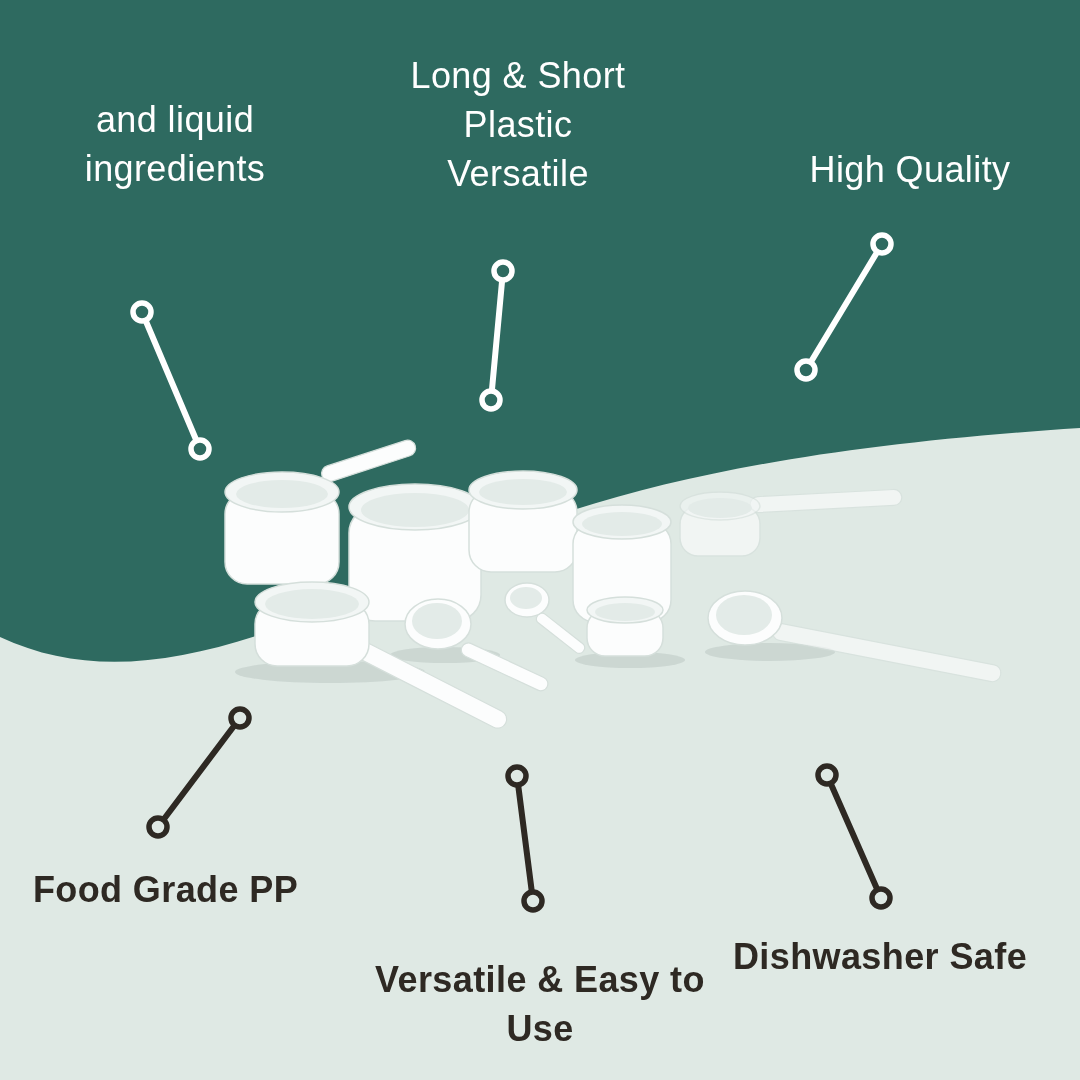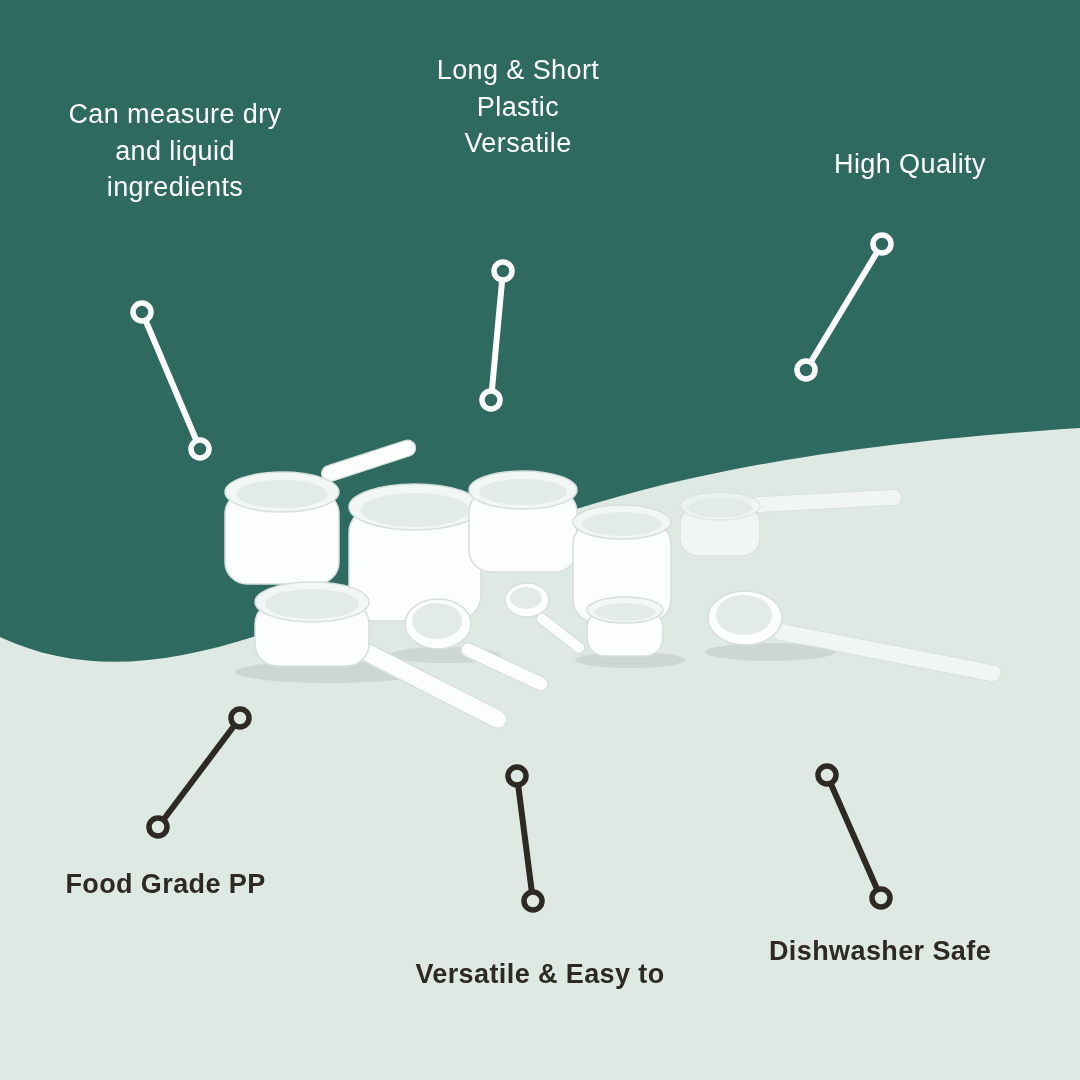--- a/index.html
+++ b/index.html
@@ -39,21 +39,21 @@
 
   
   .connector-light line   { stroke: var(--light-text); stroke-width: 6; stroke-linecap: round; }
   .connector-light circle { stroke: var(--light-text); stroke-width: 5.5; fill: var(--top-background); }
   .connector-dark line    { stroke: var(--dark-text); stroke-width: 6; stroke-linecap: round; }
   .connector-dark circle  { stroke: var(--dark-text); stroke-width: 5.5; fill: var(--bottom-background); }
 
   
   .callout {
     position: absolute;
-    font-size: 27px;
+    font-size: 36px;
     line-height: 1.36;
     text-align: center;
     letter-spacing: 0.4px;
     font-weight: 400;
   }
   .callout.light { color: var(--light-text); }
   .callout.dark  { color: var(--dark-text); font-weight: bold; }
 
   #co-measure    { left: 10px;  top: 96px;  width: 330px; }
   #co-handles    { left: 368px; top: 52px;  width: 300px; }
@@ -159,40 +159,40 @@
       <circle cx="533" cy="901" r="9"></circle>
     </g>
     <g class="connector-dark">
       <line x1="827" y1="775" x2="881" y2="898"></line>
       <circle cx="827" cy="775" r="9"></circle>
       <circle cx="881" cy="898" r="9"></circle>
     </g>
   </svg>
 
   <div id="co-measure" class="callout light">
-    <div>Can measure dry</div>
     <div>and liquid</div>
     <div>ingredients</div>
   </div>
 
   <div id="co-handles" class="callout light">
     <div>Long &amp; Short</div>
     <div>Plastic</div>
     <div>Versatile</div>
   </div>
 
   <div id="co-quality" class="callout light">
     <div>High Quality</div>
   </div>
 
   <div id="co-foodgrade" class="callout dark">
     <div>Food Grade PP</div>
   </div>
 
   <div id="co-versatile" class="callout dark">
     <div>Versatile &amp; Easy to</div>
+    <div>Use</div>
   </div>
 
   <div id="co-dishwasher" class="callout dark">
     <div>Dishwasher Safe</div>
   </div>
 
 </div>
 
 </body></html>

